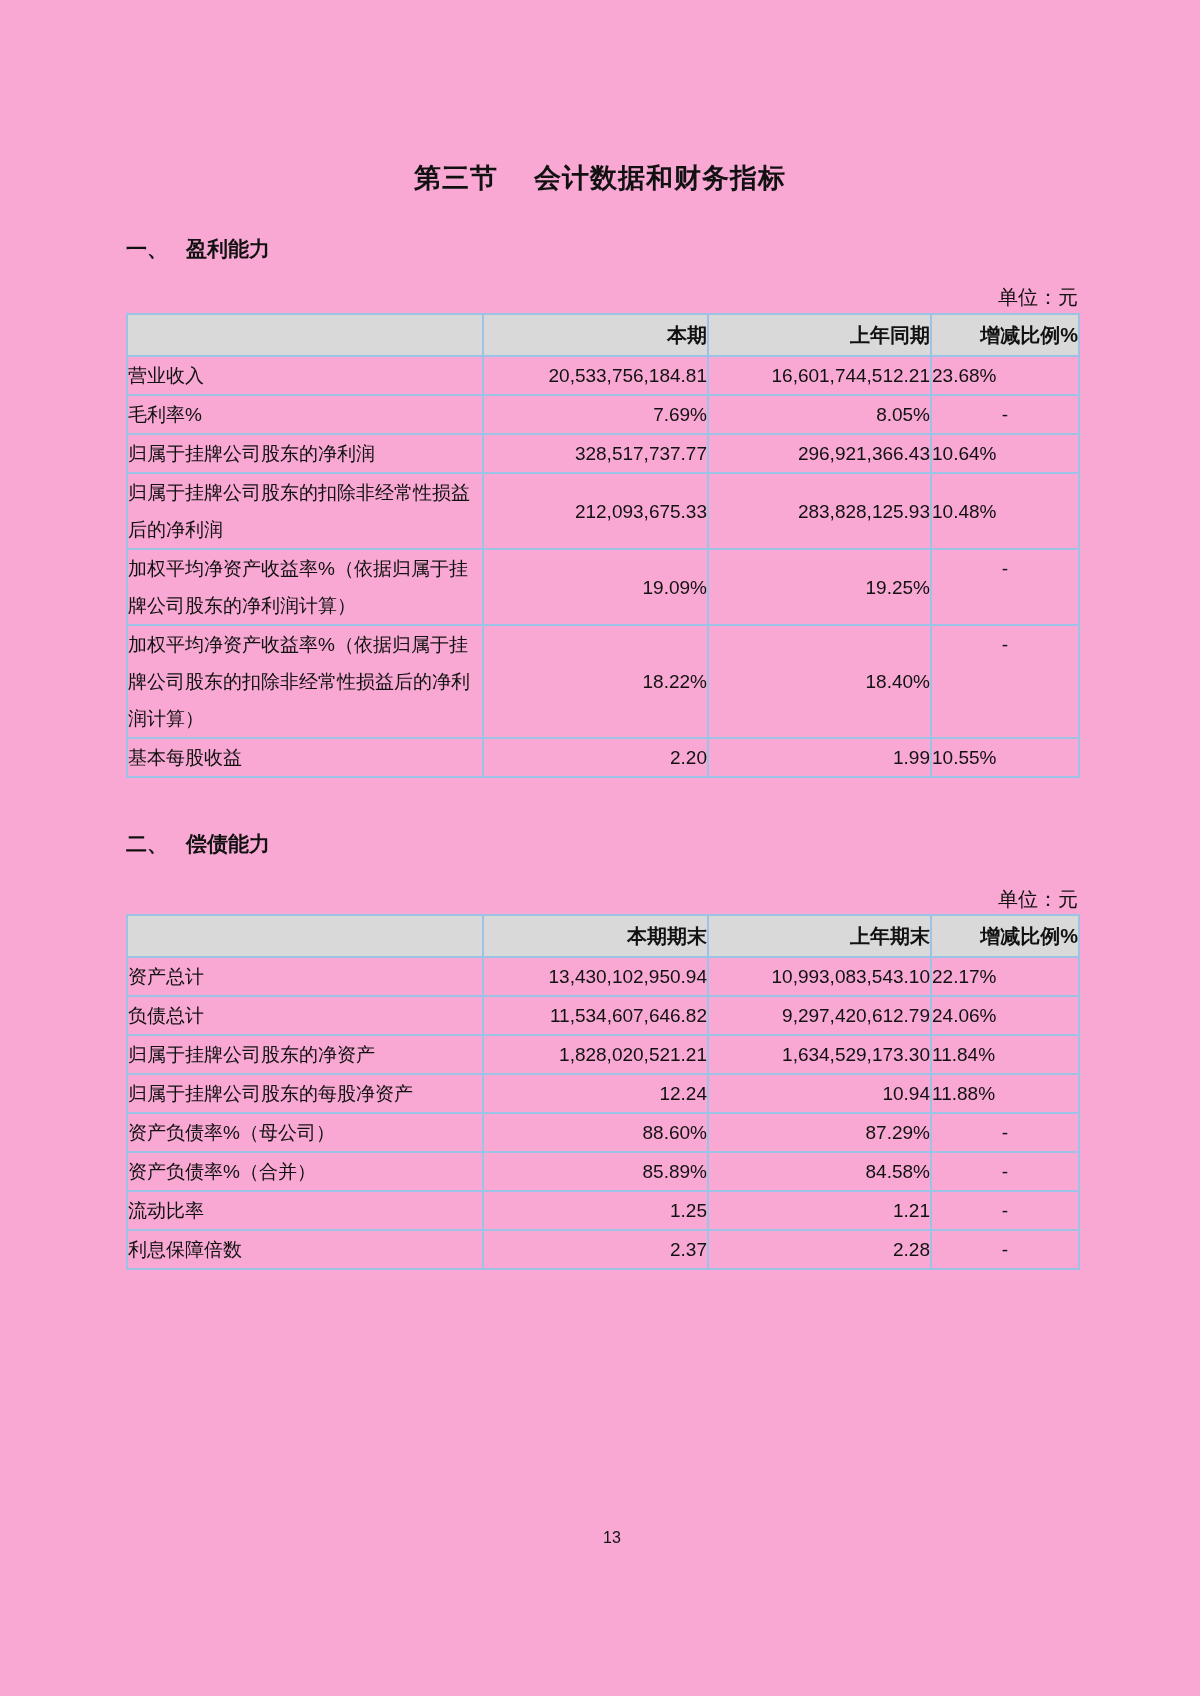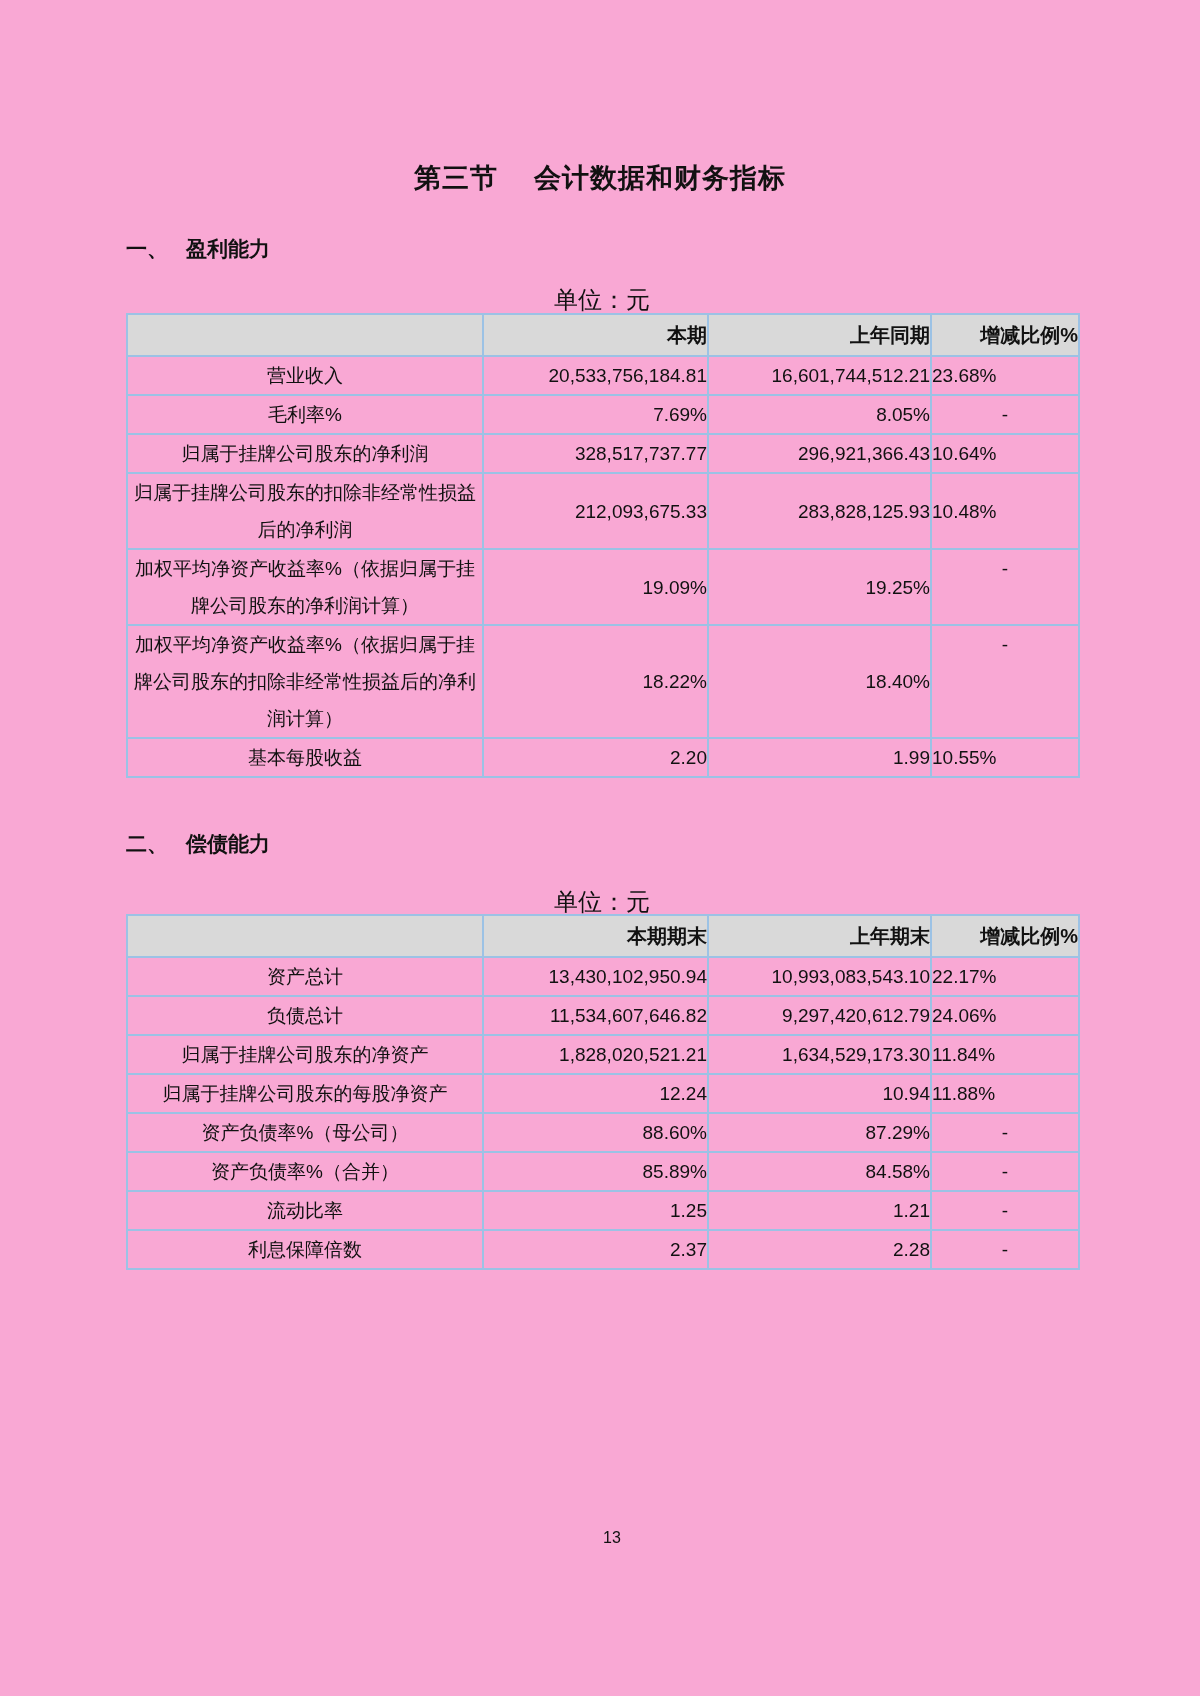--- a/index.html
+++ b/index.html
@@ -34,22 +34,22 @@
     font-weight: bold;
     white-space: nowrap;
   }
   .section-heading .sec-num { display: inline-block; width: 60px; }
   #heading-1 { top: 235px; }
   #heading-2 { top: 830px; }
   .unit-label {
     position: absolute;
     left: 126px;
     width: 952px;
-    text-align: center;
-    font-size: 24px;
+    text-align: right;
+    font-size: 20px;
   }
   #unit-1 { top: 284px; }
   #unit-2 { top: 886px; }
   .tbl-wrap { position: absolute; left: 126px; width: 952px; }
   #table-wrap-1 { top: 313px; }
   #table-wrap-2 { top: 914px; }
   table.fin {
     border-collapse: collapse;
     table-layout: fixed;
     width: 952px;
@@ -68,21 +68,21 @@
     overflow: hidden;
   }
   table.fin th {
     background: #D9D9D9;
     font-weight: bold;
     font-size: 20px;
     text-align: right;
     height: 42px;
   }
   table.fin td { height: 38px; }
-  td.label { text-align: center; padding: 0 10px 0 14px; }
+  td.label { text-align: left; padding: 0 10px 0 14px; }
   td.num   { text-align: right; padding: 0 16px 0 6px; }
   td.change { text-align: left; padding: 0 16px 0 6px; }
   td.change.dash { text-align: center; padding: 0 6px; }
   td.change.dash.top { vertical-align: top; }
   .page-number {
     position: absolute;
     top: 1529px;
     left: 0;
     width: 100%;
     text-align: center;

